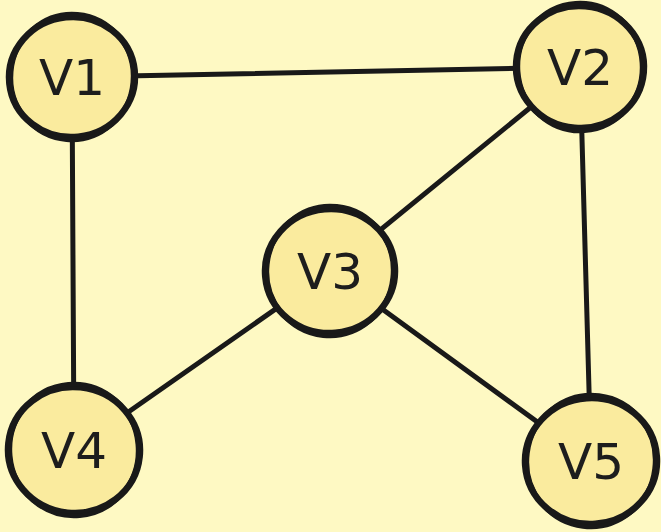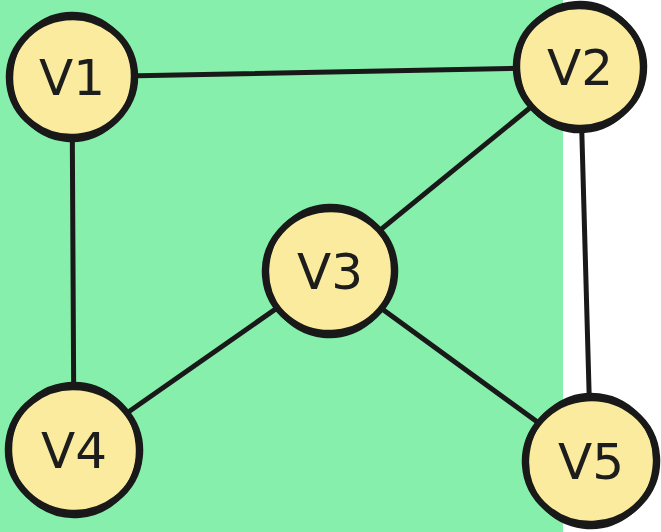--- a/index.html
+++ b/index.html
@@ -6,23 +6,23 @@
     margin: 0;
     padding: 0;
     background: #ffffff;
     width: 661px;
     height: 532px;
     overflow: hidden;
     font-family: "DejaVu Sans", "Liberation Sans", sans-serif;
   }
   .canvas {
     position: relative;
-    width: 563px;
+    width: 661px;
     height: 532px;
-    background: #86efac;
+    background: #fef9c3;
   }
   svg { display: block; }
   .edge-line {
     fill: none;
     stroke-linecap: round;
   }
   .node-label {
     font-family: "DejaVu Sans", "Liberation Sans", sans-serif;
     font-weight: 400;
     text-anchor: middle;

